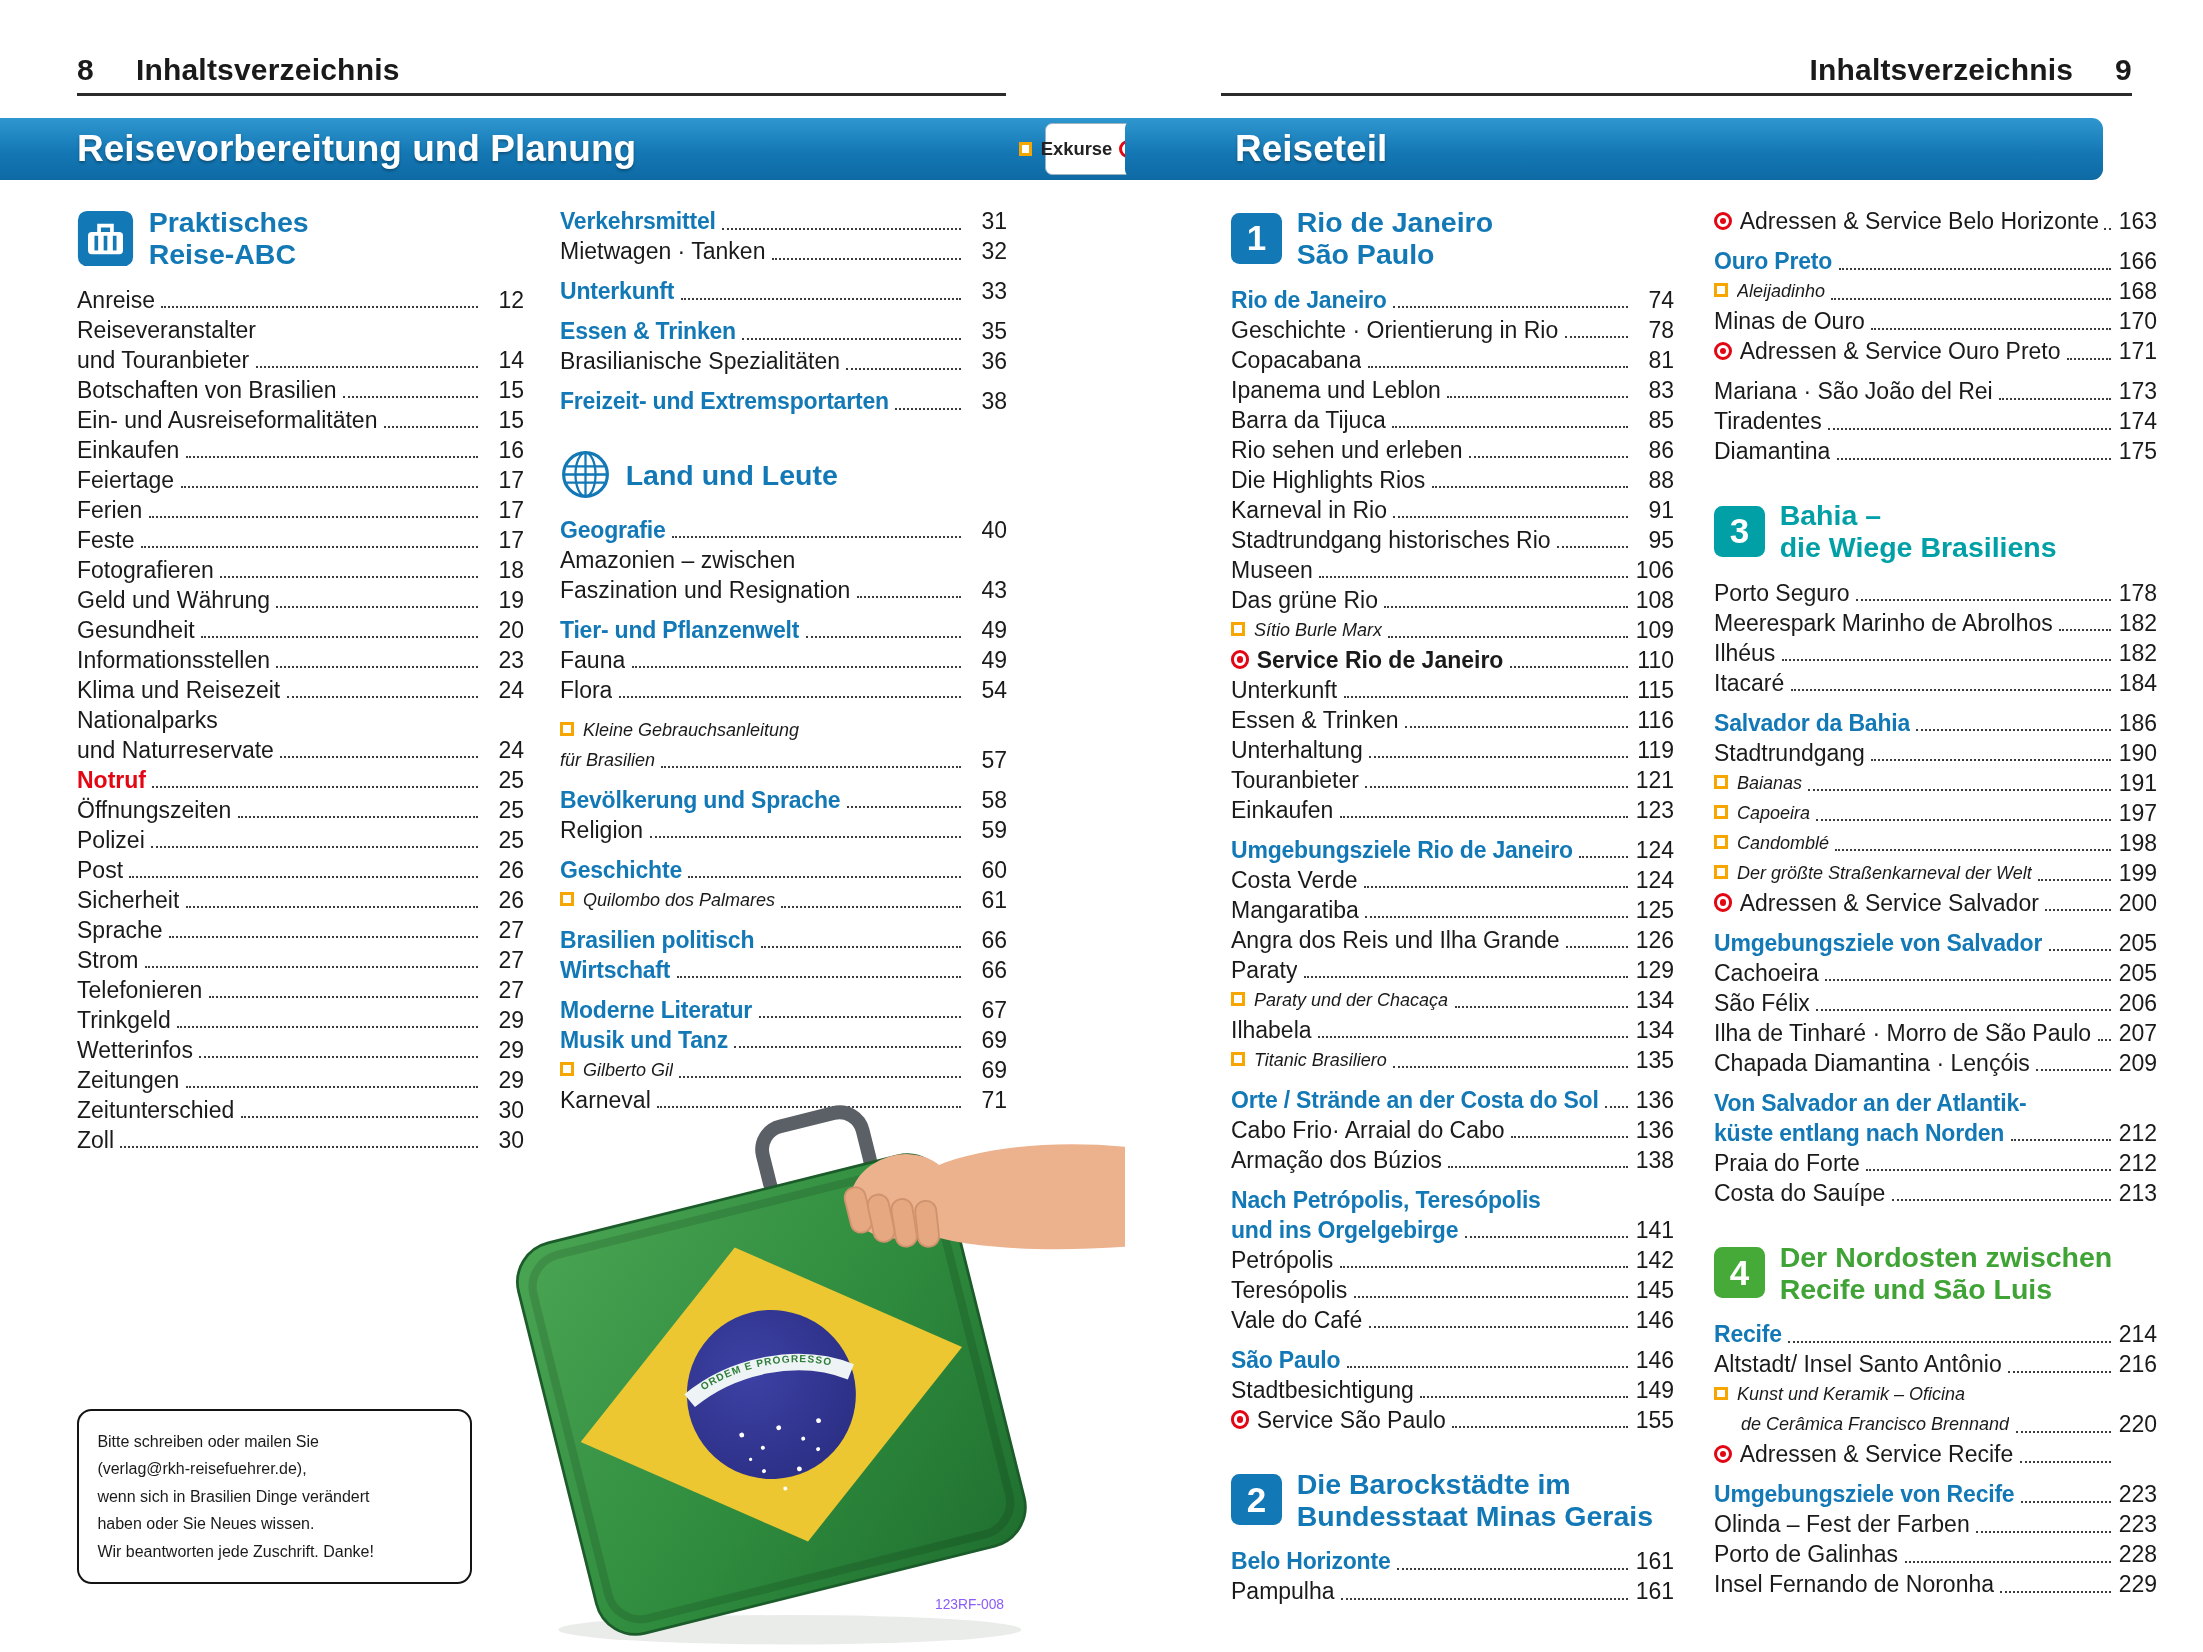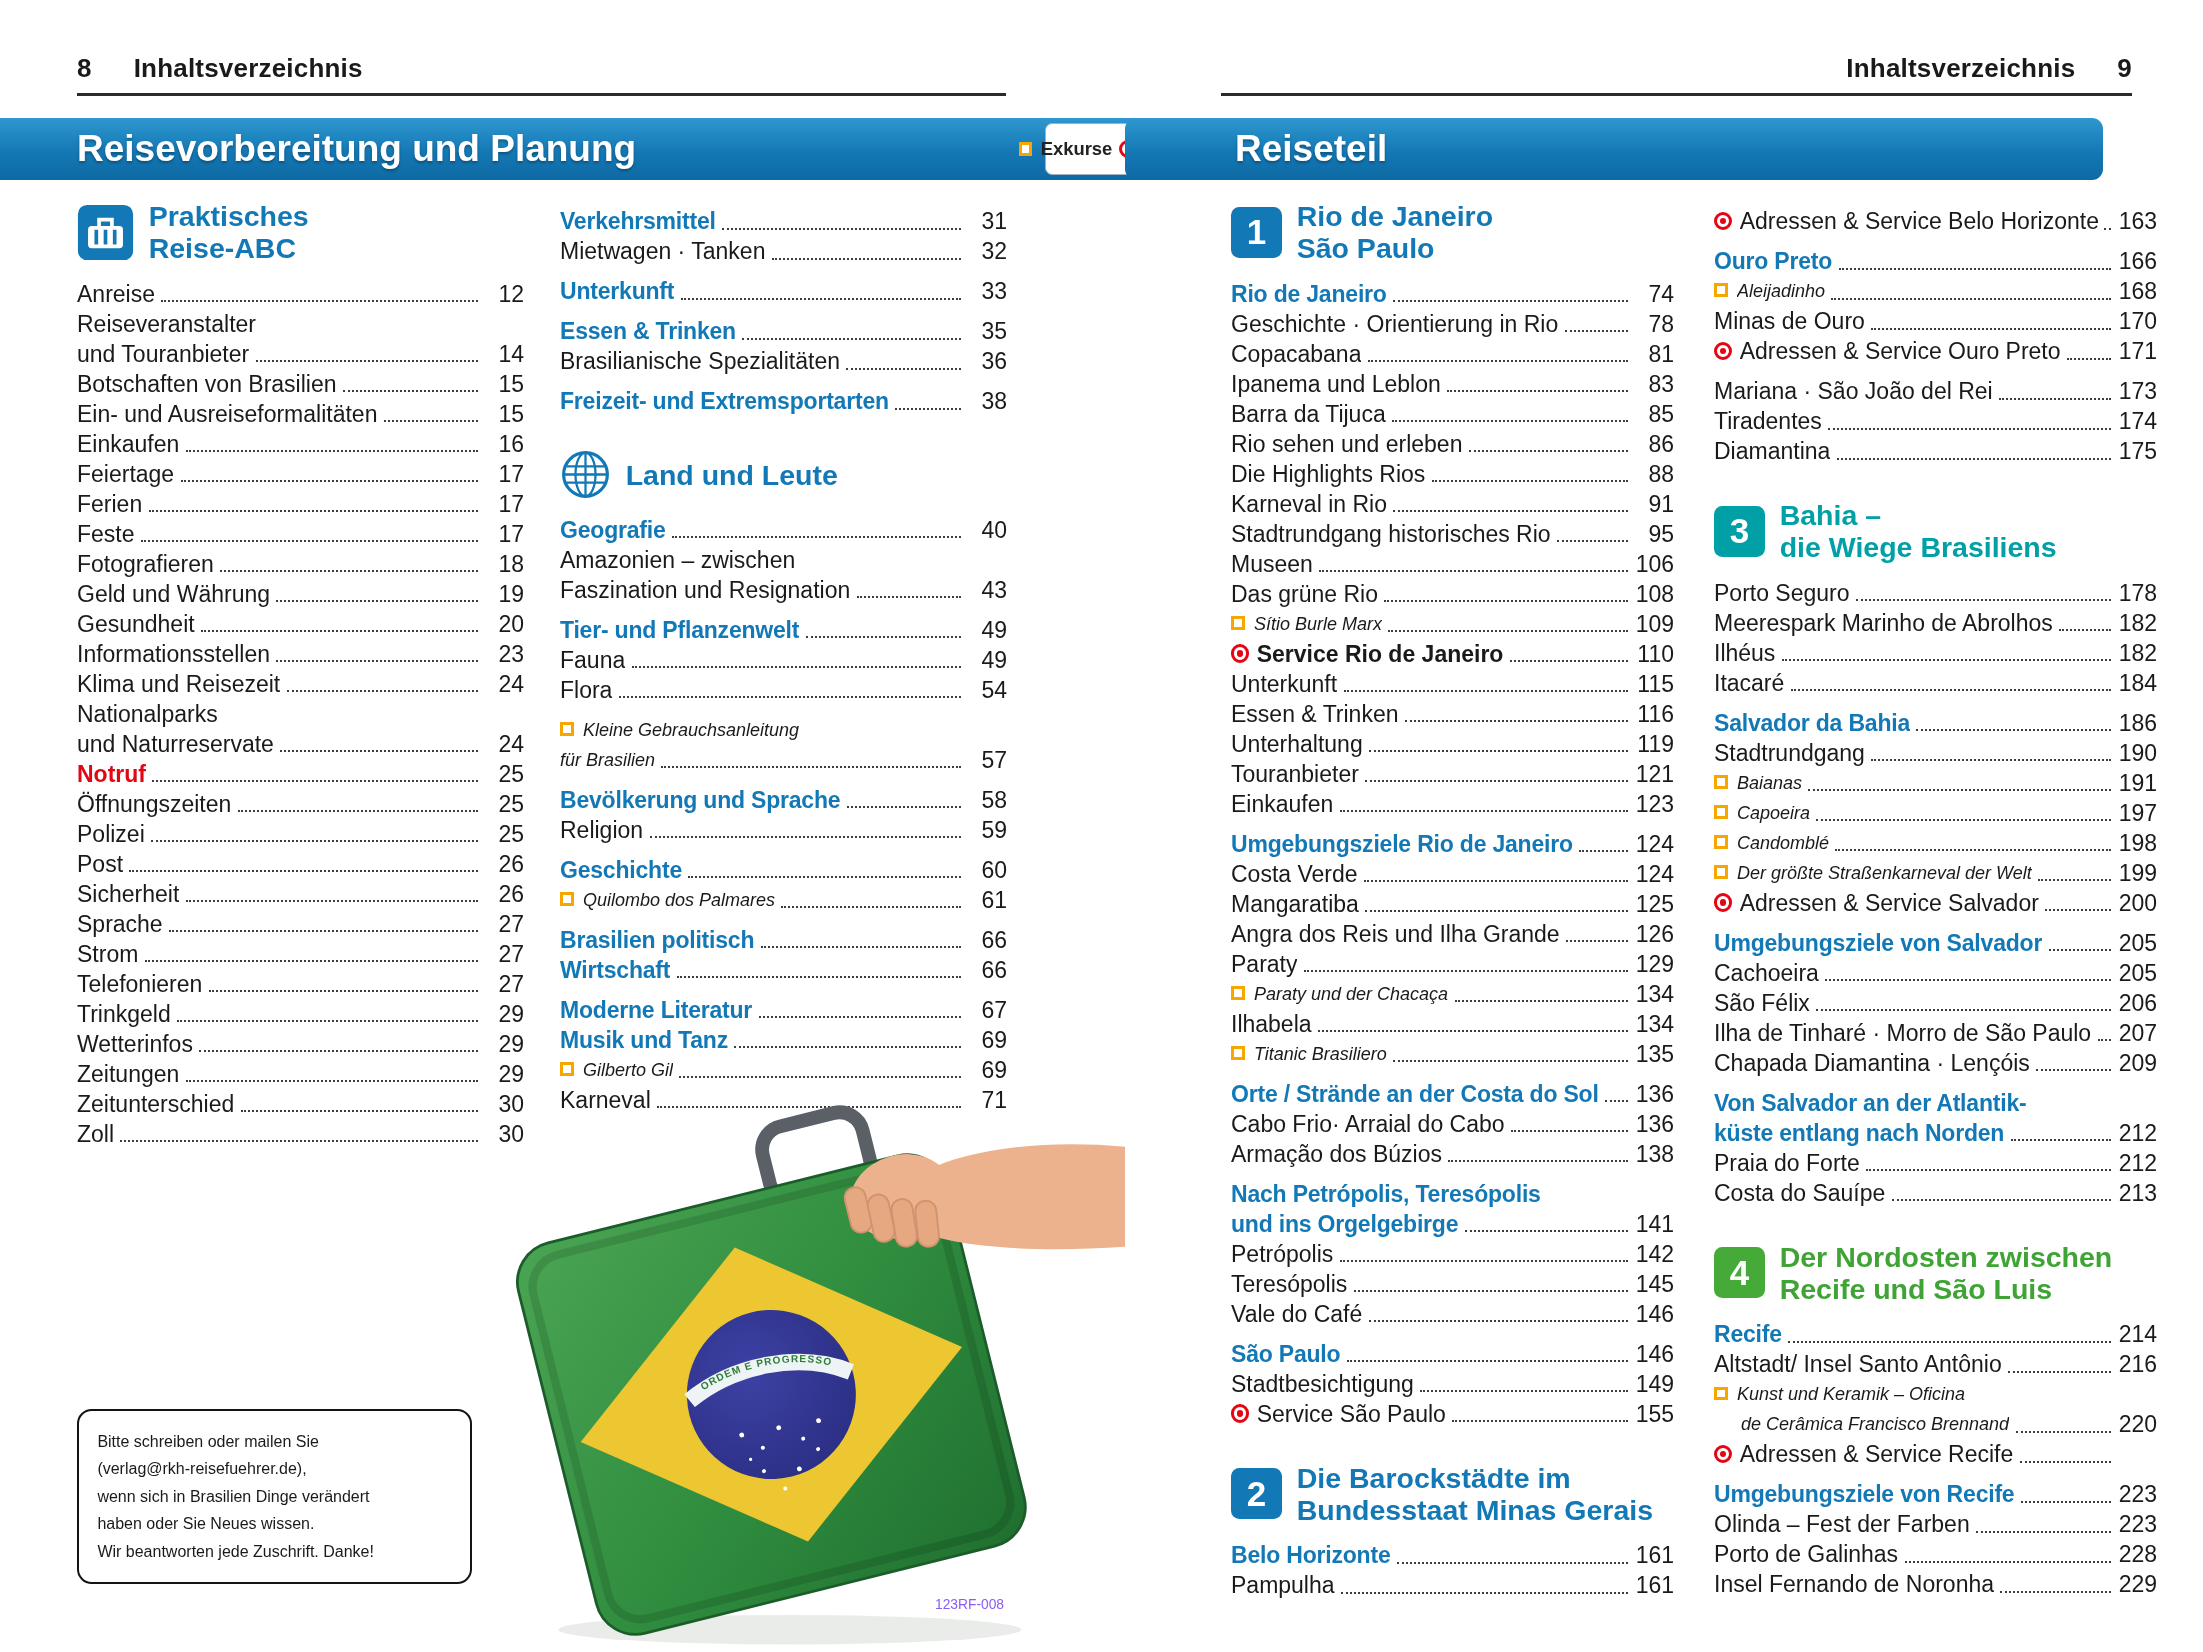--- a/index.html
+++ b/index.html
@@ -2,21 +2,21 @@
 <html style="font-size:14.7px"><head>
 <meta charset="utf-8">
 <style>
   *{margin:0;padding:0;box-sizing:border-box}
   html,body{background:#ffffff}
   .spread{position:relative;width:2204px;height:1653px;background:#fff;overflow:hidden;
           font-family:"Liberation Sans",sans-serif;color:#1a1a1a}
   .page{position:absolute;inset:0}
 
   
-  .pg-header{position:absolute;top:53px;font-size:26px;font-weight:700;letter-spacing:0.2px}
+  .pg-header{position:absolute;top:53px;font-size:30px;font-weight:700;letter-spacing:0.2px}
   .pg-header.left{left:77px}
   .pg-header.right{left:1221px;width:911px;text-align:right}
   .pg-header.left .pg-num{margin-right:42px}
   .pg-header.right .pg-num{margin-left:42px}
   .rule{position:absolute;top:93px;height:2.8px;background:#2b2b2b}
   .rule-left{left:77px;width:929px}
   .rule-right{left:1221px;width:911px}
 
   
   .banner{position:absolute;top:118px;height:62px;display:flex;align-items:center;
@@ -51,21 +51,21 @@
   .entry-label{white-space:nowrap;flex:0 1 auto;min-width:0;overflow:hidden}
   .leader{flex:1 1 auto;min-width:7.3px;border-bottom:2.8px dotted #3c3c3c;margin:0 3.7px 6.4px 6.4px}
   .pagenum{flex:none;min-width:42px;text-align:right;color:#1a1a1a}
   .toc-entry.chapter .entry-label{color:#1278b6;font-weight:700;letter-spacing:-0.2px}
   .toc-entry.alert .entry-label{color:#e30613;font-weight:700}
   .toc-entry.excursus .entry-label{font-style:italic;font-size:18px}
   .toc-entry.service-bold .entry-label{font-weight:700}
 
   
   .toc-head{display:flex;align-items:center;margin:33px 0 14.7px}
-  .toc-col > .toc-head:first-child{margin-top:0}
+  .toc-col > .toc-head:first-child{margin-top:6px}
   .head-icon{flex:none;margin-right:14.7px;line-height:0}
   .num-box{flex:none;width:51px;height:51px;border-radius:8.3px;color:#fff;font-size:35px;
            font-weight:700;display:flex;align-items:center;justify-content:center;margin-right:14.7px}
   .num-box.blue{background:#1278b6}.num-box.teal{background:#00a0a6}.num-box.green{background:#46aa38}
   .head-line{font-size:28.5px;font-weight:700;line-height:32px}
   .toc-head.blue .head-line{color:#1278b6}
   .toc-head.teal .head-line{color:#00a0a6}
   .toc-head.green .head-line{color:#3fa435}
 
   

